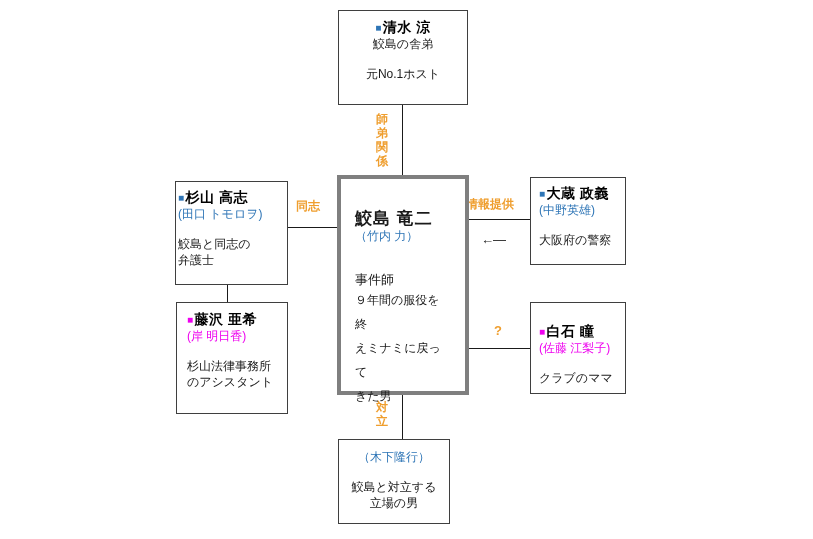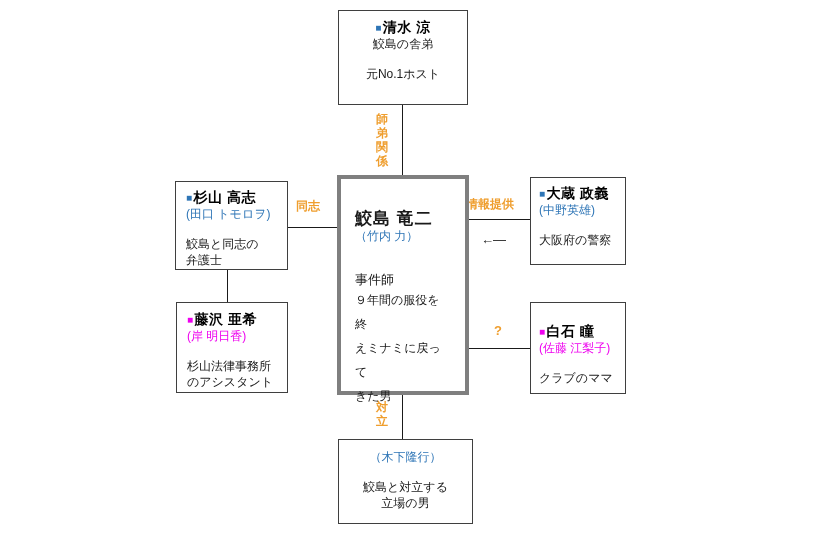--- a/index.html
+++ b/index.html
@@ -91,47 +91,47 @@
   <div class="arrow-glyph" style="left:481px; top:232px;">←―</div>
   <div class="rel" style="left:494px; top:324px; font-size:13px;">?</div>
   <div class="rel vertical" style="left:375px; top:400px;">対立</div>
 
   <div class="box centered" style="left:338px; top:10px; width:130px; height:95px; padding-top:8px;">
     <div class="name-line"><span class="bullet male">■</span><span>清水 涼</span></div>
     <div>鮫島の舎弟</div>
     <div class="note">元No.1ホスト</div>
   </div>
 
-  <div class="box" style="left:175px; top:181px; width:113px; height:89px; padding:7px 8px 0 10px;">
+  <div class="box" style="left:175px; top:181px; width:113px; height:104px; padding:7px 8px 0 2px;">
     <div class="name-line"><span class="bullet male">■</span><span>杉山 高志</span></div>
     <div class="actor male">(田口 トモロヲ)</div>
     <div class="role">鮫島と同志の
 弁護士</div>
   </div>
 
-  <div class="box" style="left:176px; top:302px; width:112px; height:91px; padding:8px 6px 0 10px;">
+  <div class="box" style="left:176px; top:302px; width:112px; height:112px; padding:8px 6px 0 10px;">
     <div class="name-line"><span class="bullet female">■</span><span>藤沢 亜希</span></div>
     <div class="actor female">(岸 明日香)</div>
     <div class="role">杉山法律事務所
 のアシスタント</div>
   </div>
 
   <div class="box" style="left:530px; top:177px; width:96px; height:88px; padding:7px 4px 0 8px;">
     <div class="name-line"><span class="bullet male">■</span><span>大蔵 政義</span></div>
     <div class="actor male">(中野英雄)</div>
     <div class="role">大阪府の警察</div>
   </div>
 
   <div class="box" style="left:530px; top:302px; width:96px; height:92px; padding:20px 4px 0 8px;">
     <div class="name-line"><span class="bullet female">■</span><span>白石 瞳</span></div>
     <div class="actor female">(佐藤 江梨子)</div>
     <div class="role">クラブのママ</div>
   </div>
 
-  <div class="box centered" style="left:338px; top:439px; width:135px; height:85px; padding-top:9px;">
+  <div class="box centered" style="left:338px; top:439px; width:112px; height:85px; padding-top:9px;">
     <div class="actor male">（木下隆行）</div>
     <div class="role">鮫島と対立する
 立場の男</div>
   </div>
 
   <div id="center-box">
     <div class="center-name">鮫島 竜二</div>
     <div class="actor male">（竹内 力）</div>
     <div class="center-role">事件師</div>
     <div class="center-desc">９年間の服役を終

